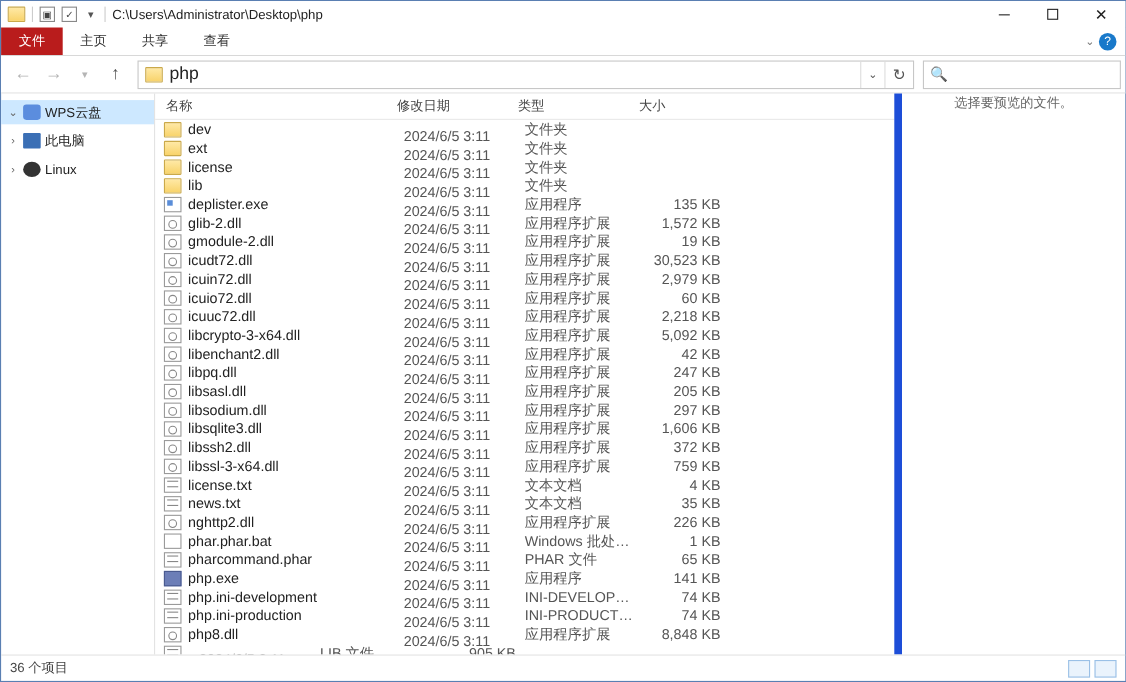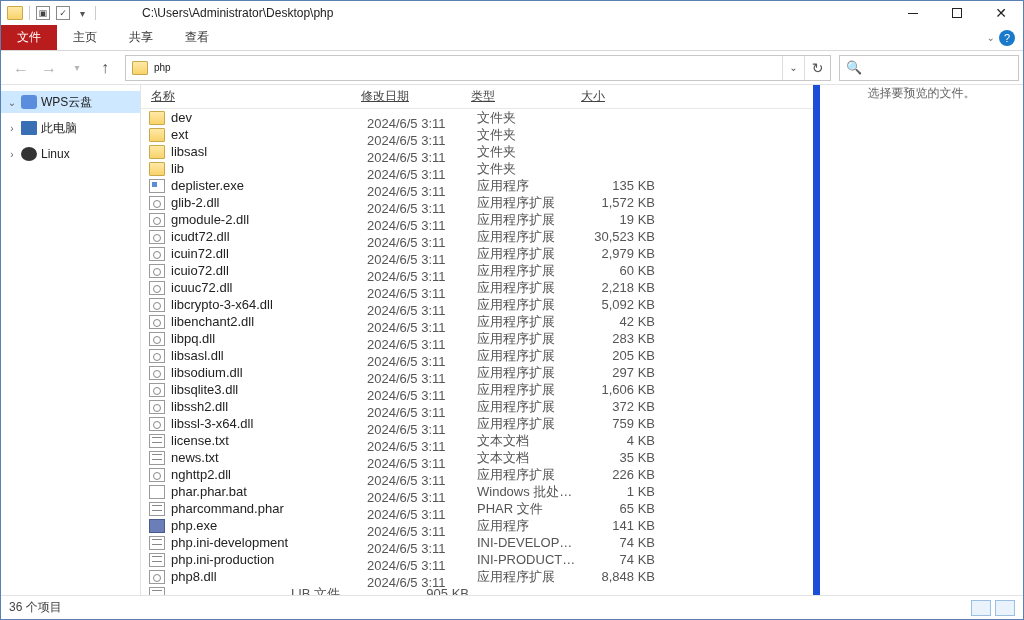--- a/index.html
+++ b/index.html
@@ -5,42 +5,42 @@
   * { box-sizing: border-box; margin: 0; padding: 0; font-family: "Segoe UI", "Microsoft YaHei", sans-serif; }
   html, body { width: 1024px; height: 620px; overflow: hidden; background: #fff; }
   .window { width: 1024px; height: 620px; display: flex; flex-direction: column; border: 1px solid #5a7fb2; }
   
   .titlebar { height: 24px; display: flex; align-items: center; background: #fff; font-size: 12px; color: #222; }
   .titlebar .icons { display: flex; align-items: center; padding-left: 6px; gap: 6px; }
   .titlebar .icon-folder { width: 16px; height: 14px; background: linear-gradient(#ffe9a6,#f8d36b); border:1px solid #caa94a; border-radius:1px; }
   .titlebar .icon-vbar { width:1px; height:14px; background:#ccc; }
   .titlebar .icon-small { width: 14px; height: 14px; border:1px solid #888; background:#fff; display:flex; align-items:center; justify-content:center; font-size:9px; color:#444; }
   .titlebar .chev { font-size:10px; color:#555; padding:0 4px; }
-  .titlebar .path { padding-left: 6px; margin-left: 40px; }
+  .titlebar .path { padding-left: 6px; }
   .tb-spacer { flex:1; }
   .tb-btn { width: 44px; height: 24px; display:flex; align-items:center; justify-content:center; }
   .tb-btn .ln { display:inline-block; }
   .tb-min .ln { width:10px; height:1px; background:#222; }
   .tb-max .ln { width:10px; height:10px; border:1px solid #222; }
   .tb-close { font-size:14px; line-height:1; color:#222; }
   
   .ribbon { height: 26px; display:flex; align-items:stretch; border-bottom:1px solid #d8d8d8; background:#fff; font-size:12px; }
   .ribbon .tab { padding: 0 16px; display:flex; align-items:center; color:#333; }
   .ribbon .tab.file { background:#b91c1c; color:#fff; }
   .ribbon .flex { flex:1; }
   .ribbon .help { display:flex; align-items:center; gap:4px; padding-right:8px; color:#555; }
   .ribbon .help .q { width:16px;height:16px;border-radius:50%;background:#1979ca;color:#fff;display:flex;align-items:center;justify-content:center;font-size:11px; }
   .ribbon .help .v { font-size:10px; color:#777; }
   
   .navrow { height: 34px; display:flex; align-items:center; padding: 0 4px 0 8px; gap:4px; background:#fff; border-bottom:1px solid #e3e3e3; }
   .nav-arrow { width:24px; height:24px; display:flex; align-items:center; justify-content:center; color:#b5b5b5; font-size:16px; }
   .nav-up { color:#555; }
   .addr { flex:1; height:26px; border:1px solid #c7c7c7; display:flex; align-items:center; margin:0 4px; }
   .addr .foldicon { width:16px;height:14px;margin:0 6px;background:linear-gradient(#ffe9a6,#f8d36b);border:1px solid #caa94a;border-radius:1px; }
-  .addr .crumb { font-size:10px; color:#222;text-align:center; }
+  .addr .crumb { font-size:16px; color:#222;text-align:center; }
   .addr .aflex { flex:1; }
   .addr .dd { width:22px; height:24px; display:flex;align-items:center;justify-content:center; color:#555; font-size:10px; border-left:1px solid #ddd;}
   .addr .ref { width:26px; height:24px; display:flex;align-items:center;justify-content:center; color:#555; font-size:14px; border-left:1px solid #ddd;}
   .searchbox { width:180px; height:26px; border:1px solid #c7c7c7; display:flex; align-items:center; padding:0 6px; }
   .searchbox .ph { font-size:12px; color:#9a9a9a; flex:1; }
   .searchbox .mag { color:#777; font-size:13px; }
   
   .body { flex:1; display:flex; min-height:0; }
   .sidebar { width:140px; border-right:1px solid #e3e3e3; padding-top:6px; font-size:12px; }
   .treeitem { display:flex; align-items:center; height:22px; padding-left:6px; gap:4px; }
@@ -48,21 +48,21 @@
   .treeitem .tw { width:10px; font-size:10px; color:#666; text-align:center; }
   .treeitem .ico { width:16px;height:14px; }
   .ico.cloud { border-radius:3px; background:#5b8dde; }
   .ico.pc { background:#3b6fb5; border-radius:1px; }
   .ico.tux { background:#333; border-radius:50%; }
   .treeitem.sel { background:#cde8ff; }
   .treeitem .lbl { color:#222; }
   
   .listpane { flex:1; display:flex; flex-direction:column; min-width:0; }
   .cols { display:flex; height:24px; border-bottom:1px solid #e8e8e8; font-size:12px; color:#444; align-items:center; }
-  .cols div { padding-left:10px;text-decoration:underline; }
+  .cols div { padding-left:10px; }
   .c-name { width:210px; }
   .c-date { width:110px; }
   .c-type { width:110px; }
   .c-size { width:90px; padding-right:12px; }
   .rows { flex:1; overflow:hidden; }
   .row { display:flex; align-items:center; height:17px; font-size:13px; color:#222; }
   .row .ic { width:16px; height:14px; margin-left:8px; margin-right:6px; }
   .ic.folder { background:linear-gradient(#ffe9a6,#f8d36b); border:1px solid #caa94a; border-radius:1px; }
   .ic.exe { background:#fff; border:1px solid #9a9a9a; position:relative; }
   .ic.exe::after { content:""; position:absolute; left:2px; top:2px; width:5px; height:5px; background:#5a8dd8; }
@@ -176,21 +176,21 @@
           </div>
           <div class="row">
             <span class="ic folder"></span>
             <span class="nm">ext</span>
             <span class="dt">2024/6/5 3:11</span>
             <span class="tp">文件夹</span>
             <span class="sz"></span>
           </div>
           <div class="row">
             <span class="ic folder"></span>
-            <span class="nm">libsasl</span>
+            <span class="nm">license</span>
             <span class="dt">2024/6/5 3:11</span>
             <span class="tp">文件夹</span>
             <span class="sz"></span>
           </div>
           <div class="row">
             <span class="ic folder"></span>
             <span class="nm">lib</span>
             <span class="dt">2024/6/5 3:11</span>
             <span class="tp">文件夹</span>
             <span class="sz"></span>
@@ -256,21 +256,21 @@
             <span class="nm">libenchant2.dll</span>
             <span class="dt">2024/6/5 3:11</span>
             <span class="tp">应用程序扩展</span>
             <span class="sz">42 KB</span>
           </div>
           <div class="row">
             <span class="ic dll"></span>
             <span class="nm">libpq.dll</span>
             <span class="dt">2024/6/5 3:11</span>
             <span class="tp">应用程序扩展</span>
-            <span class="sz">283 KB</span>
+            <span class="sz">247 KB</span>
           </div>
           <div class="row">
             <span class="ic dll"></span>
             <span class="nm">libsasl.dll</span>
             <span class="dt">2024/6/5 3:11</span>
             <span class="tp">应用程序扩展</span>
             <span class="sz">205 KB</span>
           </div>
           <div class="row">
             <span class="ic dll"></span>

